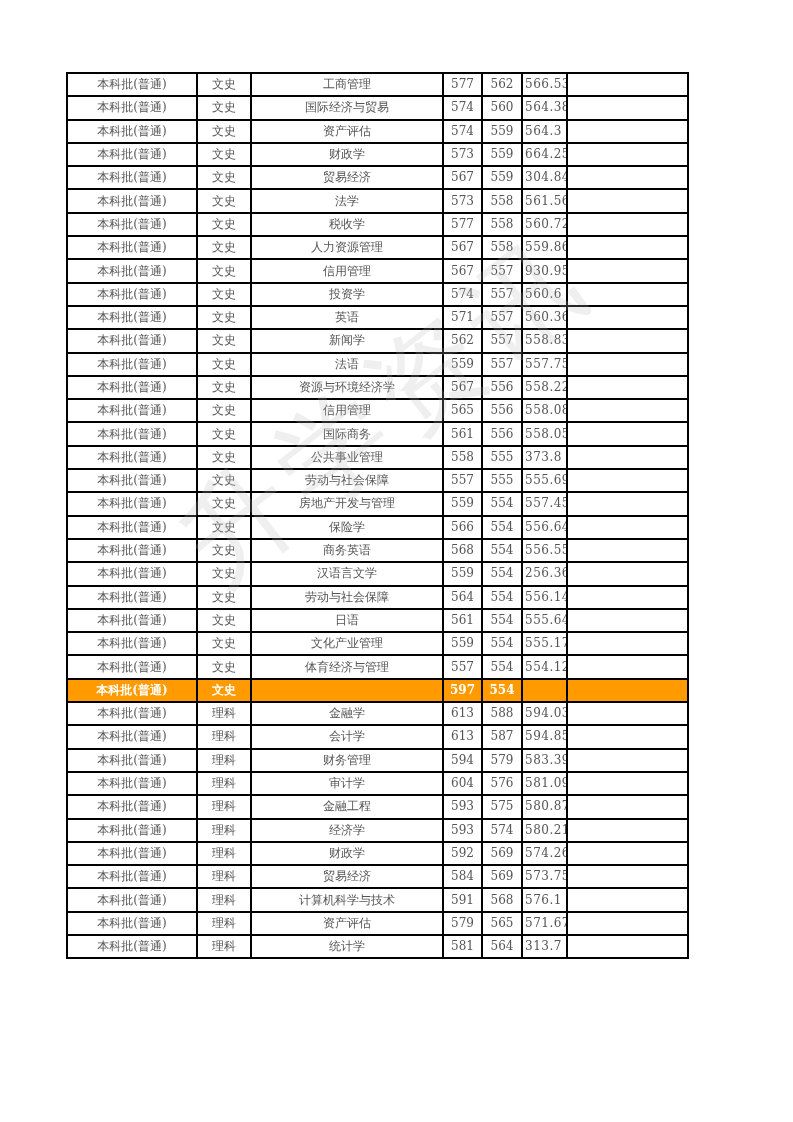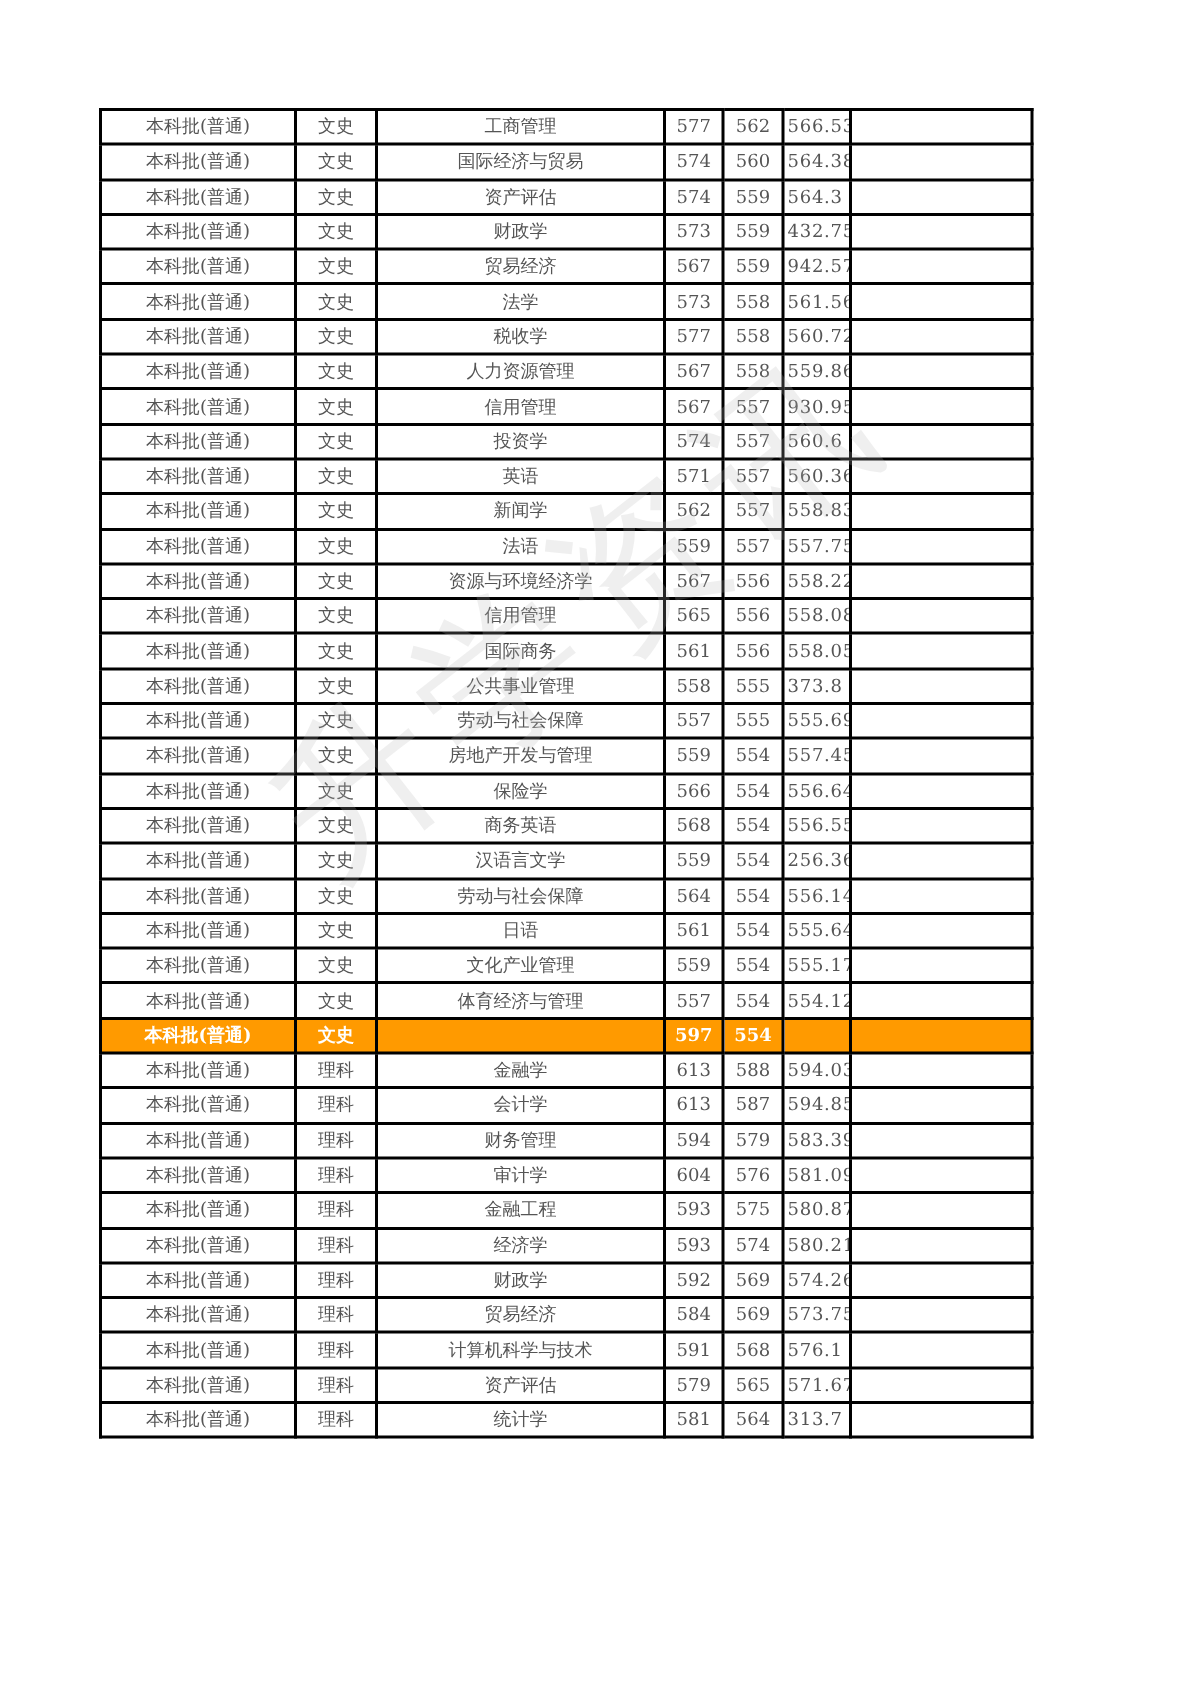--- a/index.html
+++ b/index.html
@@ -89,30 +89,30 @@
           <td>559</td>
           <td class="avg">564.3</td>
           <td></td>
         </tr>
         <tr>
           <td>本科批(普通)</td>
           <td>文史</td>
           <td>财政学</td>
           <td>573</td>
           <td>559</td>
-          <td class="avg">432.75</td>
+          <td class="avg">664.25</td>
           <td></td>
         </tr>
         <tr>
           <td>本科批(普通)</td>
           <td>文史</td>
           <td>贸易经济</td>
           <td>567</td>
           <td>559</td>
-          <td class="avg">942.57</td>
+          <td class="avg">304.84</td>
           <td></td>
         </tr>
         <tr>
           <td>本科批(普通)</td>
           <td>文史</td>
           <td>法学</td>
           <td>573</td>
           <td>558</td>
           <td class="avg">561.56</td>
           <td></td>

